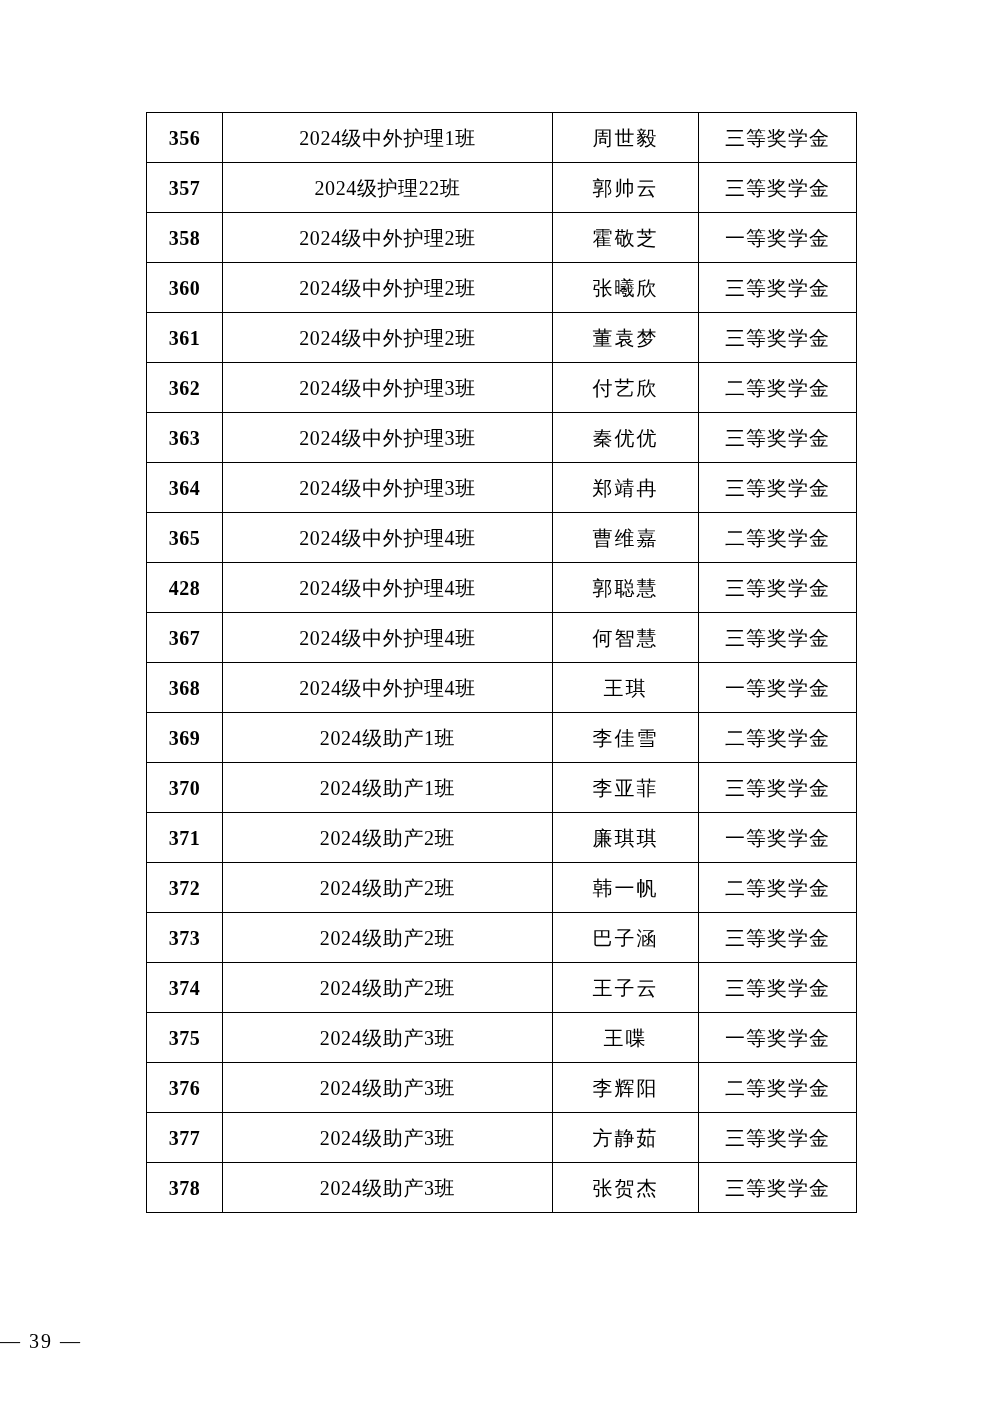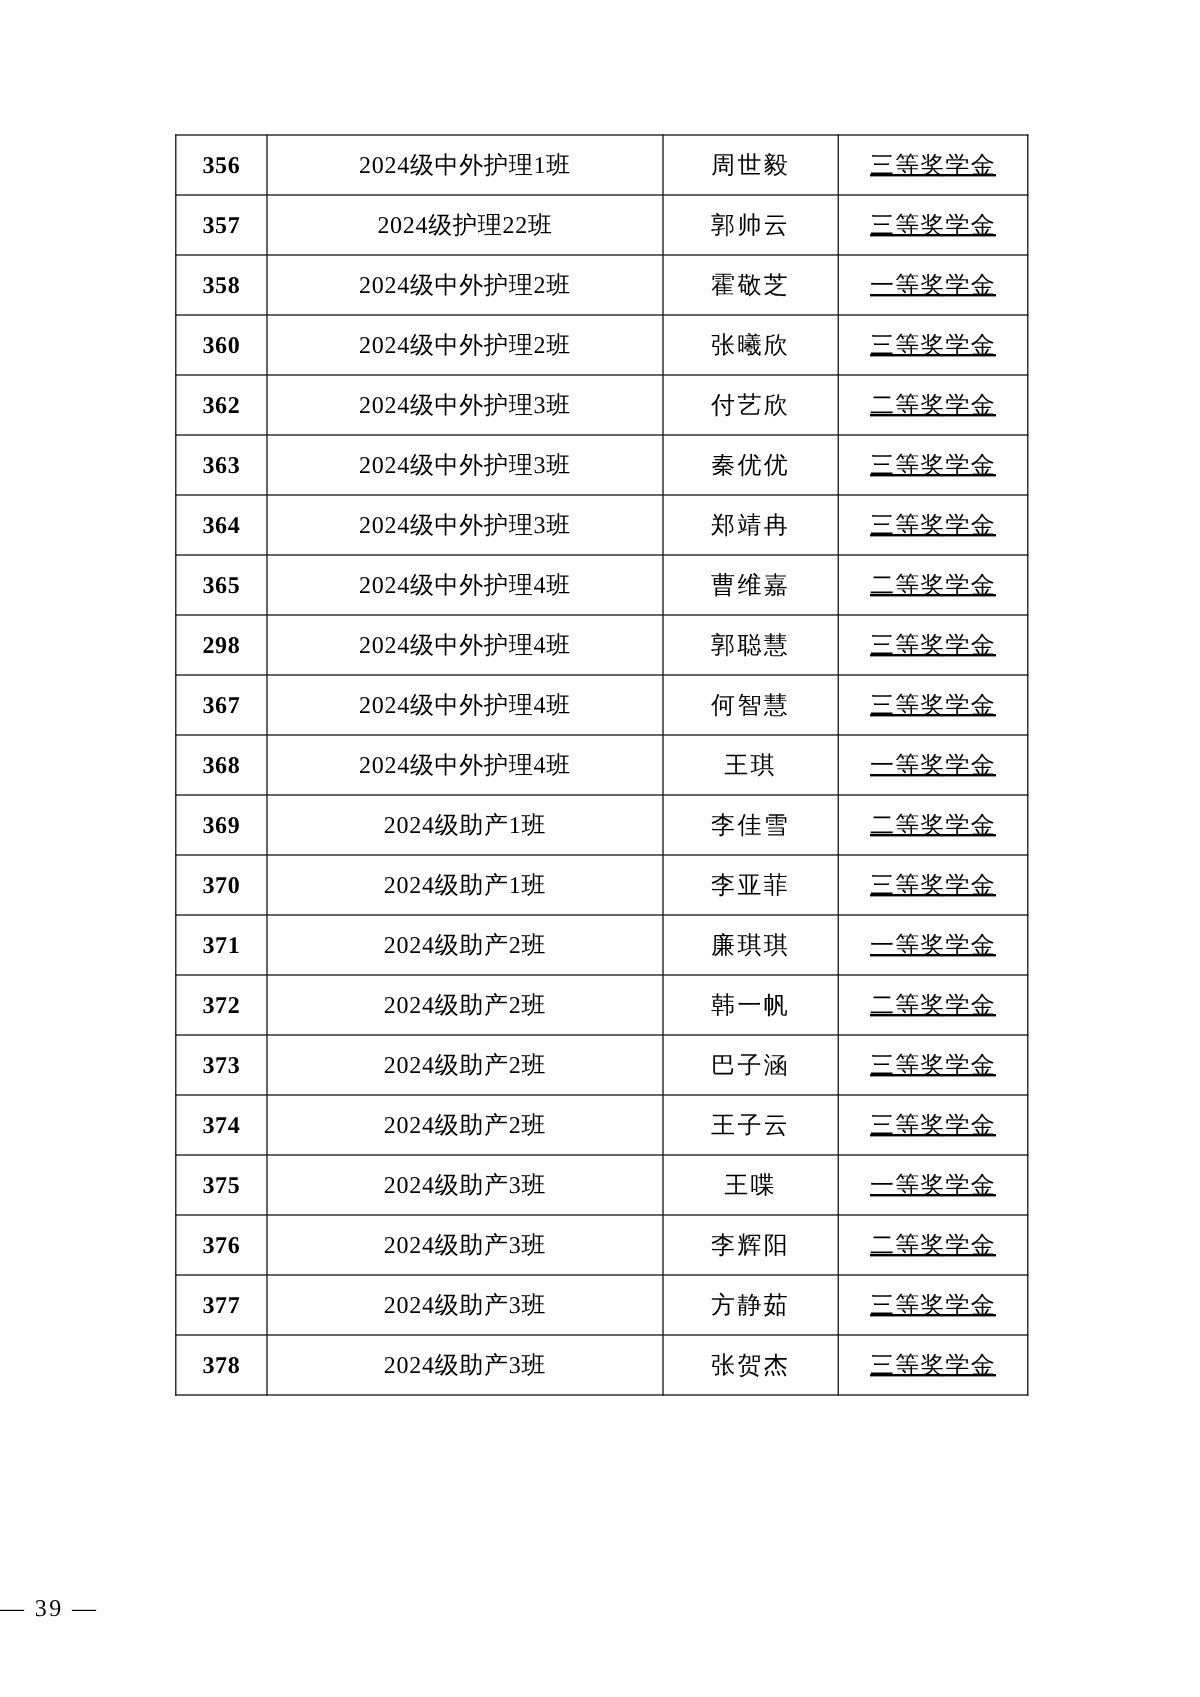--- a/index.html
+++ b/index.html
@@ -57,21 +57,20 @@
     letter-spacing: 0.6px;
   }
   td.cell-name {
     font-size: 21px;
     letter-spacing: 2px;
     margin-top: 41px;
   }
   td.cell-award {
     font-size: 20px;
     letter-spacing: 1px;
-    text-decoration: underline;
   }
   .page-footer {
     position: absolute;
     left: 0;
     right: 0;
     top: 1330px;
     font-size: 20px;
     letter-spacing: 2px;
     font-family: "Liberation Serif", "DejaVu Serif", serif;
   }
@@ -107,20 +106,26 @@
           <td class="cell-name">霍敬芝</td>
           <td class="cell-award">一等奖学金</td>
         </tr>
         <tr>
           <td class="cell-index">360</td>
           <td class="cell-class">2024级中外护理2班</td>
           <td class="cell-name">张曦欣</td>
           <td class="cell-award">三等奖学金</td>
         </tr>
         <tr>
+          <td class="cell-index">361</td>
+          <td class="cell-class">2024级中外护理2班</td>
+          <td class="cell-name">董袁梦</td>
+          <td class="cell-award">三等奖学金</td>
+        </tr>
+        <tr>
           <td class="cell-index">362</td>
           <td class="cell-class">2024级中外护理3班</td>
           <td class="cell-name">付艺欣</td>
           <td class="cell-award">二等奖学金</td>
         </tr>
         <tr>
           <td class="cell-index">363</td>
           <td class="cell-class">2024级中外护理3班</td>
           <td class="cell-name">秦优优</td>
           <td class="cell-award">三等奖学金</td>
@@ -131,21 +136,21 @@
           <td class="cell-name">郑靖冉</td>
           <td class="cell-award">三等奖学金</td>
         </tr>
         <tr>
           <td class="cell-index">365</td>
           <td class="cell-class">2024级中外护理4班</td>
           <td class="cell-name">曹维嘉</td>
           <td class="cell-award">二等奖学金</td>
         </tr>
         <tr>
-          <td class="cell-index">298</td>
+          <td class="cell-index">428</td>
           <td class="cell-class">2024级中外护理4班</td>
           <td class="cell-name">郭聪慧</td>
           <td class="cell-award">三等奖学金</td>
         </tr>
         <tr>
           <td class="cell-index">367</td>
           <td class="cell-class">2024级中外护理4班</td>
           <td class="cell-name">何智慧</td>
           <td class="cell-award">三等奖学金</td>
         </tr>

